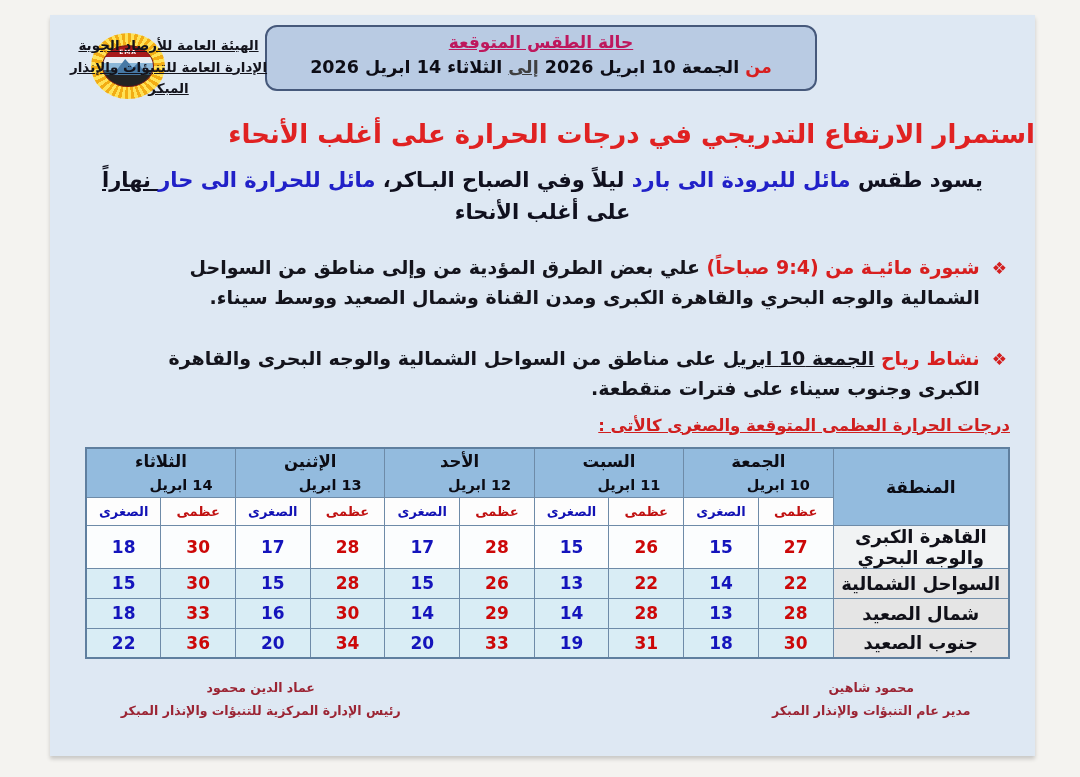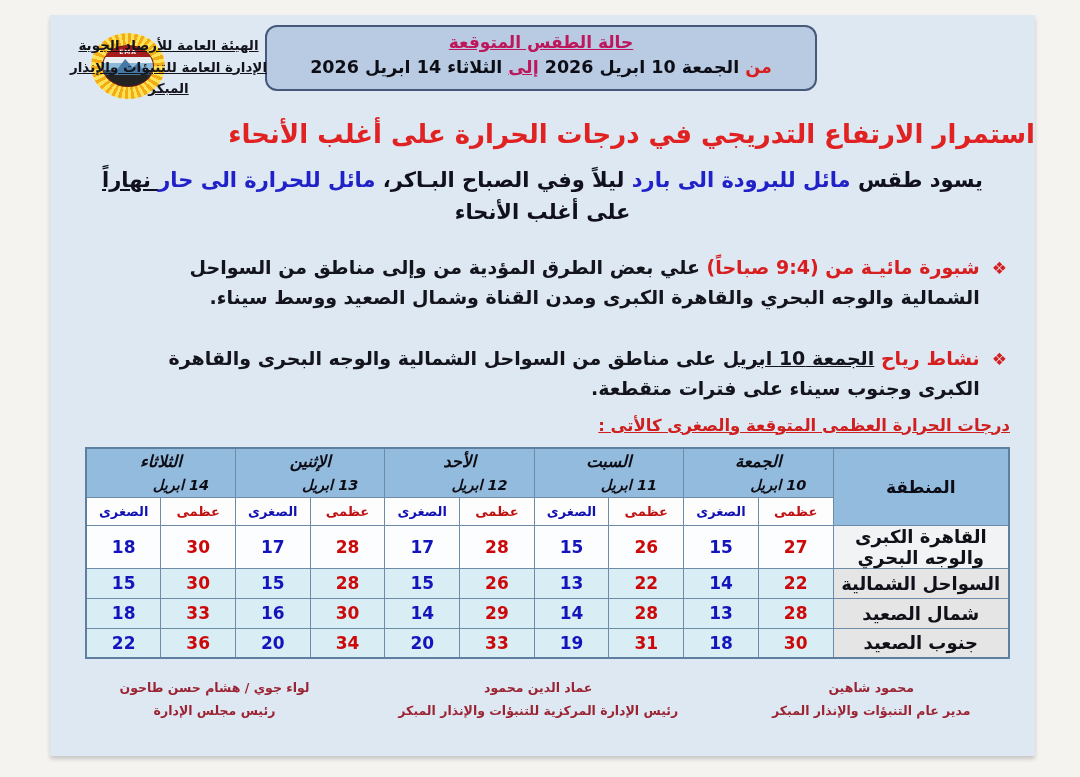--- a/index.html
+++ b/index.html
@@ -25,21 +25,21 @@
     color:#14141c; line-height:1.6;text-decoration:underline;
   }
   .title-box {
     position:absolute; right:218px; top:10px; width:552px; height:66px;
     background:#b9cbe3; border:2px solid #46597b; border-radius:12px;
     text-align:center; padding-top:5px;
   }
   .box-title { color:#be185d; font-size:17px; font-weight:bold; text-decoration:underline; }
   .box-sub { font-size:17.5px; font-weight:bold; color:#0d0d16; margin-top:5px; }
   .box-sub .red { color:#d81f1f; }
-  .box-sub .blue-u { color:#be185d; text-decoration:underline; }
+  .box-sub .blue-u { color:#404040; text-decoration:underline; }
   .logo { position:absolute; right:870px; top:18px; width:74px; height:66px; }
   .sun {
     position:absolute; inset:0; border-radius:50%;
     background:repeating-conic-gradient(#f2ad14 0deg 6deg, #ffe257 6deg 12deg);
   }
   .oval {
     position:absolute; left:11px; top:12px; width:52px; height:42px;
     border-radius:50%; overflow:hidden; border:1px solid #701616;
     background:linear-gradient(180deg,#a81b1b 0% 28%, #e9eef2 28% 42%, #8cb8d8 42% 60%, #30536b 60% 72%, #232323 72% 100%);
   }
@@ -75,21 +75,21 @@
   
   table.temps {
     margin:12px 25px 0 35px; width:925px;
     border-collapse:collapse; table-layout:fixed;
     border:2px solid #5f7f9f; background:#ffffff;
   }
   table.temps th, table.temps td {
     border:1px solid #6e8ba8; text-align:center; font-weight:bold; padding:0;
   }
   th.region-h { width:176px; background:#93bbde; font-size:17px; color:#0c0c14; }
-  th.day { background:#93bbde; color:#0c0c14; font-size:16.5px; padding:6px 0 4px; line-height:1.55;font-style:italic; }
+  th.day { background:#93bbde; color:#0c0c14; font-size:16.5px; padding:6px 0 4px; line-height:1.55; }
   th.day .day-date { font-size:14.5px;padding-left:40px; }
   tr.subhead th { background:#fdfdfd; height:28px; font-size:13px; }
   tr.subhead th.max-l { color:#c01010; }
   tr.subhead th.min-l { color:#1212b4; }
   tbody td { height:30px; font-size:17px; }
   tbody td.region { font-size:18px; color:#101018; }
   tbody td.max { color:#cc0808; }
   tbody td.min { color:#1414bc; }
   tbody tr.r0 td { background:#fbfdfe; }
   tbody tr td { background:#d9edf5; }
@@ -245,19 +245,15 @@
 
   <div class="footer">
     <div class="sig-r">
       <div>محمود شاهين</div>
       <div>مدير عام التنبؤات والإنذار المبكر</div>
     </div>
     <div class="sig-c">
       <div>عماد الدين محمود</div>
       <div>رئيس الإدارة المركزية للتنبؤات والإنذار المبكر</div>
     </div>
-    <div class="sig-l">
-      <div>لواء جوي / هشام حسن طاحون</div>
-      <div>رئيس مجلس الإدارة</div>
-    </div>
   </div>
 
 </div>
 
 </body></html>

